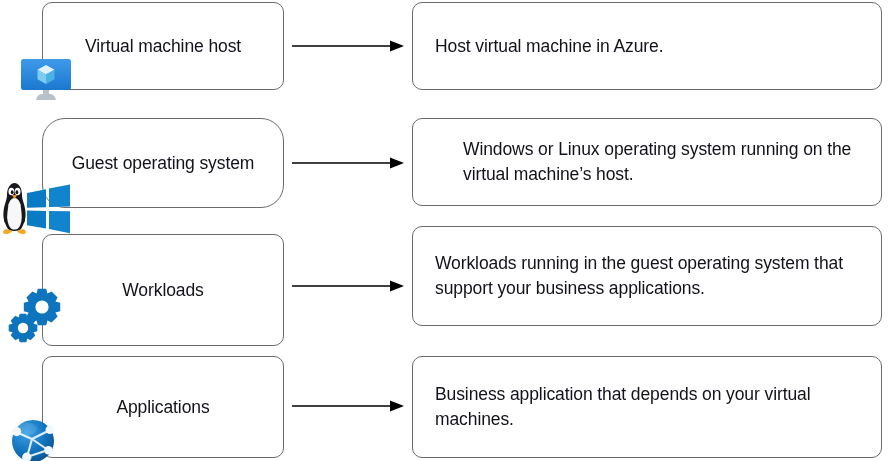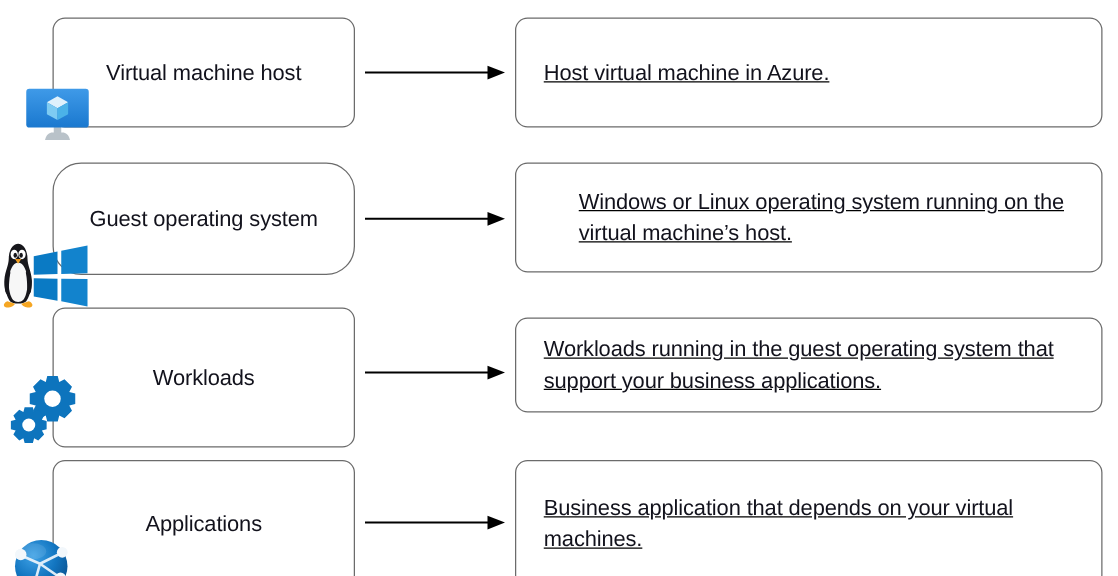--- a/index.html
+++ b/index.html
@@ -17,21 +17,20 @@
   #diagram {
     position: absolute;
     left: 0; top: 0;
     width: 894px;
     height: 461px;
   }
   .row {
     position: absolute;
     left: 0;
     width: 892px;
-    margin-top: 12px;
   }
   
   .box {
     position: absolute;
     box-sizing: border-box;
     border: 1.4px solid #6b6b6b;
     border-radius: 10px;
     background: #ffffff;
     display: flex;
     align-items: center;
@@ -40,21 +39,20 @@
     left: 42px;
     width: 242px;
     justify-content: center;
     text-align: center;
   }
   .box.right {
     left: 412px;
     width: 470px;
     justify-content: flex-start;
     text-align: left;
-    text-decoration: underline;
   }
   .box-text {
     display: block;
     color: #12121c;
     font-size: 17.5px;
     line-height: 1.42;
     letter-spacing: -0.1px;
   }
   .box.left .box-text {
     width: 100%;
@@ -190,21 +188,21 @@
       <span class="box-text">Workloads</span>
     </div>
 
     <div class="arrow" style="top:279px;">
       <svg width="112" height="14" viewBox="0 0 112 14">
         <line x1="0" y1="7" x2="100" y2="7" stroke="#000000" stroke-width="1.6"></line>
         <polygon points="98,1.5 112,7 98,12.5" fill="#000000"></polygon>
       </svg>
     </div>
 
-    <div class="box right" style="top:242px;height:76px;">
+    <div class="box right" style="top:226px;height:100px;">
       <span class="box-text">Workloads running in the guest operating system that support your business applications.</span>
     </div>
 
     <div class="icon" style="left:6px;top:288px;width:62px;height:58px;">
       <svg width="62" height="58" viewBox="0 0 62 58">
 
         <g transform="translate(36,19)">
           <path d="M -4.2,-18.2 L 4.2,-18.2 L 5.4,-13.4 L 9.6,-15.6 L 15.6,-9.6 L 13.4,-5.4 L 18.2,-4.2 L 18.2,4.2 L 13.4,5.4 L 15.6,9.6 L 9.6,15.6 L 5.4,13.4 L 4.2,18.2 L -4.2,18.2 L -5.4,13.4 L -9.6,15.6 L -15.6,9.6 L -13.4,5.4 L -18.2,4.2 L -18.2,-4.2 L -13.4,-5.4 L -15.6,-9.6 L -9.6,-15.6 L -5.4,-13.4 Z" fill="#0d74bd"></path>
           <circle cx="0" cy="0" r="6.6" fill="#ffffff"></circle>
         </g>

